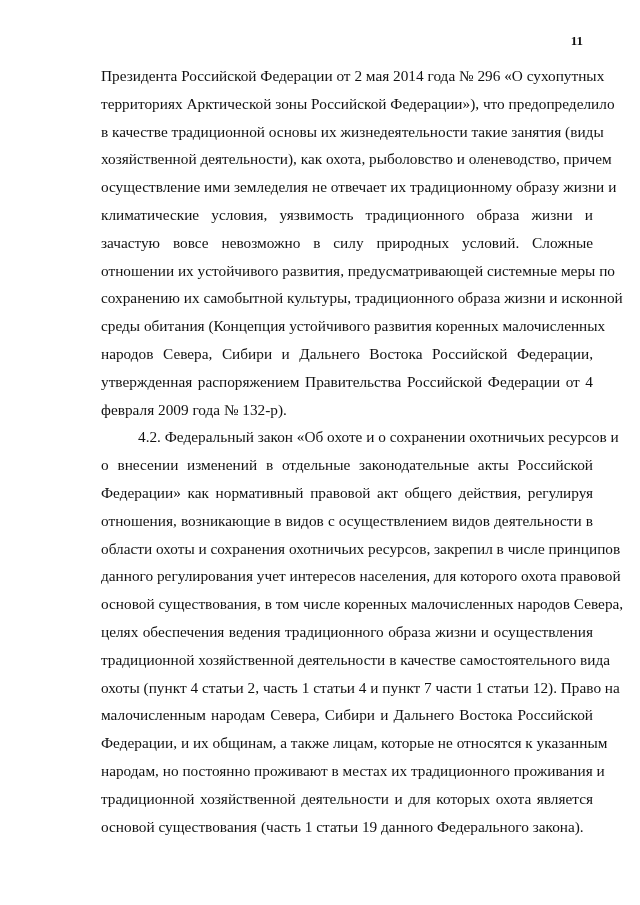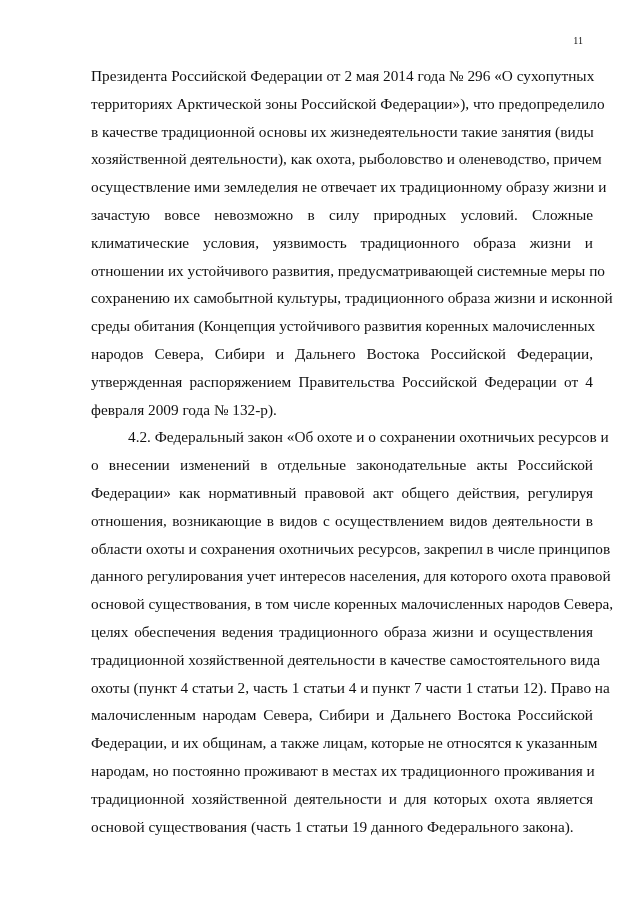--- a/index.html
+++ b/index.html
@@ -12,37 +12,39 @@
       height: 905px;
       position: relative;
       overflow: hidden;
       font-family: "Liberation Serif", "DejaVu Serif", serif;
       color: #111111;
     }
     .page-number {
       position: absolute;
       top: 32px;
       right: 57px;
-      font-size: 10px;
+      font-size: 13px;
       line-height: 18px;
+      font-weight: bold;
     }
     .body-text {
       position: absolute;
       top: 62px;
       left: 91px;
       width: 502px;
       font-size: 15.3px;
       line-height: 27.8px;
     }
     .line {
       display: block;
       white-space: nowrap;
       text-align: justify;
       text-align-last: justify;
       height: 27.8px;
+      margin-left: 10px;
     }
     .line.last {
       text-align-last: left;
     }
     .line.indent {
       padding-left: 37px;
     }
   </style>
 </head>
 <body>
@@ -50,22 +52,22 @@
 <div>
   <div class="page-number">11</div>
 
   <div class="body-text">
     <div>
       <span class="line">Президента Российской Федерации от 2 мая 2014 года № 296 «О сухопутных</span>
       <span class="line">территориях Арктической зоны Российской Федерации»), что предопределило</span>
       <span class="line">в качестве традиционной основы их жизнедеятельности такие занятия (виды</span>
       <span class="line">хозяйственной деятельности), как охота, рыболовство и оленеводство, причем</span>
       <span class="line">осуществление ими земледелия не отвечает их традиционному образу жизни и</span>
+      <span class="line">климатические условия, уязвимость традиционного образа жизни и</span>
       <span class="line">зачастую вовсе невозможно в силу природных условий. Сложные</span>
-      <span class="line">климатические условия, уязвимость традиционного образа жизни и</span>
       <span class="line">отношении их устойчивого развития, предусматривающей системные меры по</span>
       <span class="line">сохранению их самобытной культуры, традиционного образа жизни и исконной</span>
       <span class="line">среды обитания (Концепция устойчивого развития коренных малочисленных</span>
       <span class="line">народов Севера, Сибири и Дальнего Востока Российской Федерации,</span>
       <span class="line">утвержденная распоряжением Правительства Российской Федерации от 4</span>
       <span class="line last">февраля 2009 года № 132-р).</span>
     </div>
 
     <div>
       <span class="line indent">4.2. Федеральный закон «Об охоте и о сохранении охотничьих ресурсов и</span>

